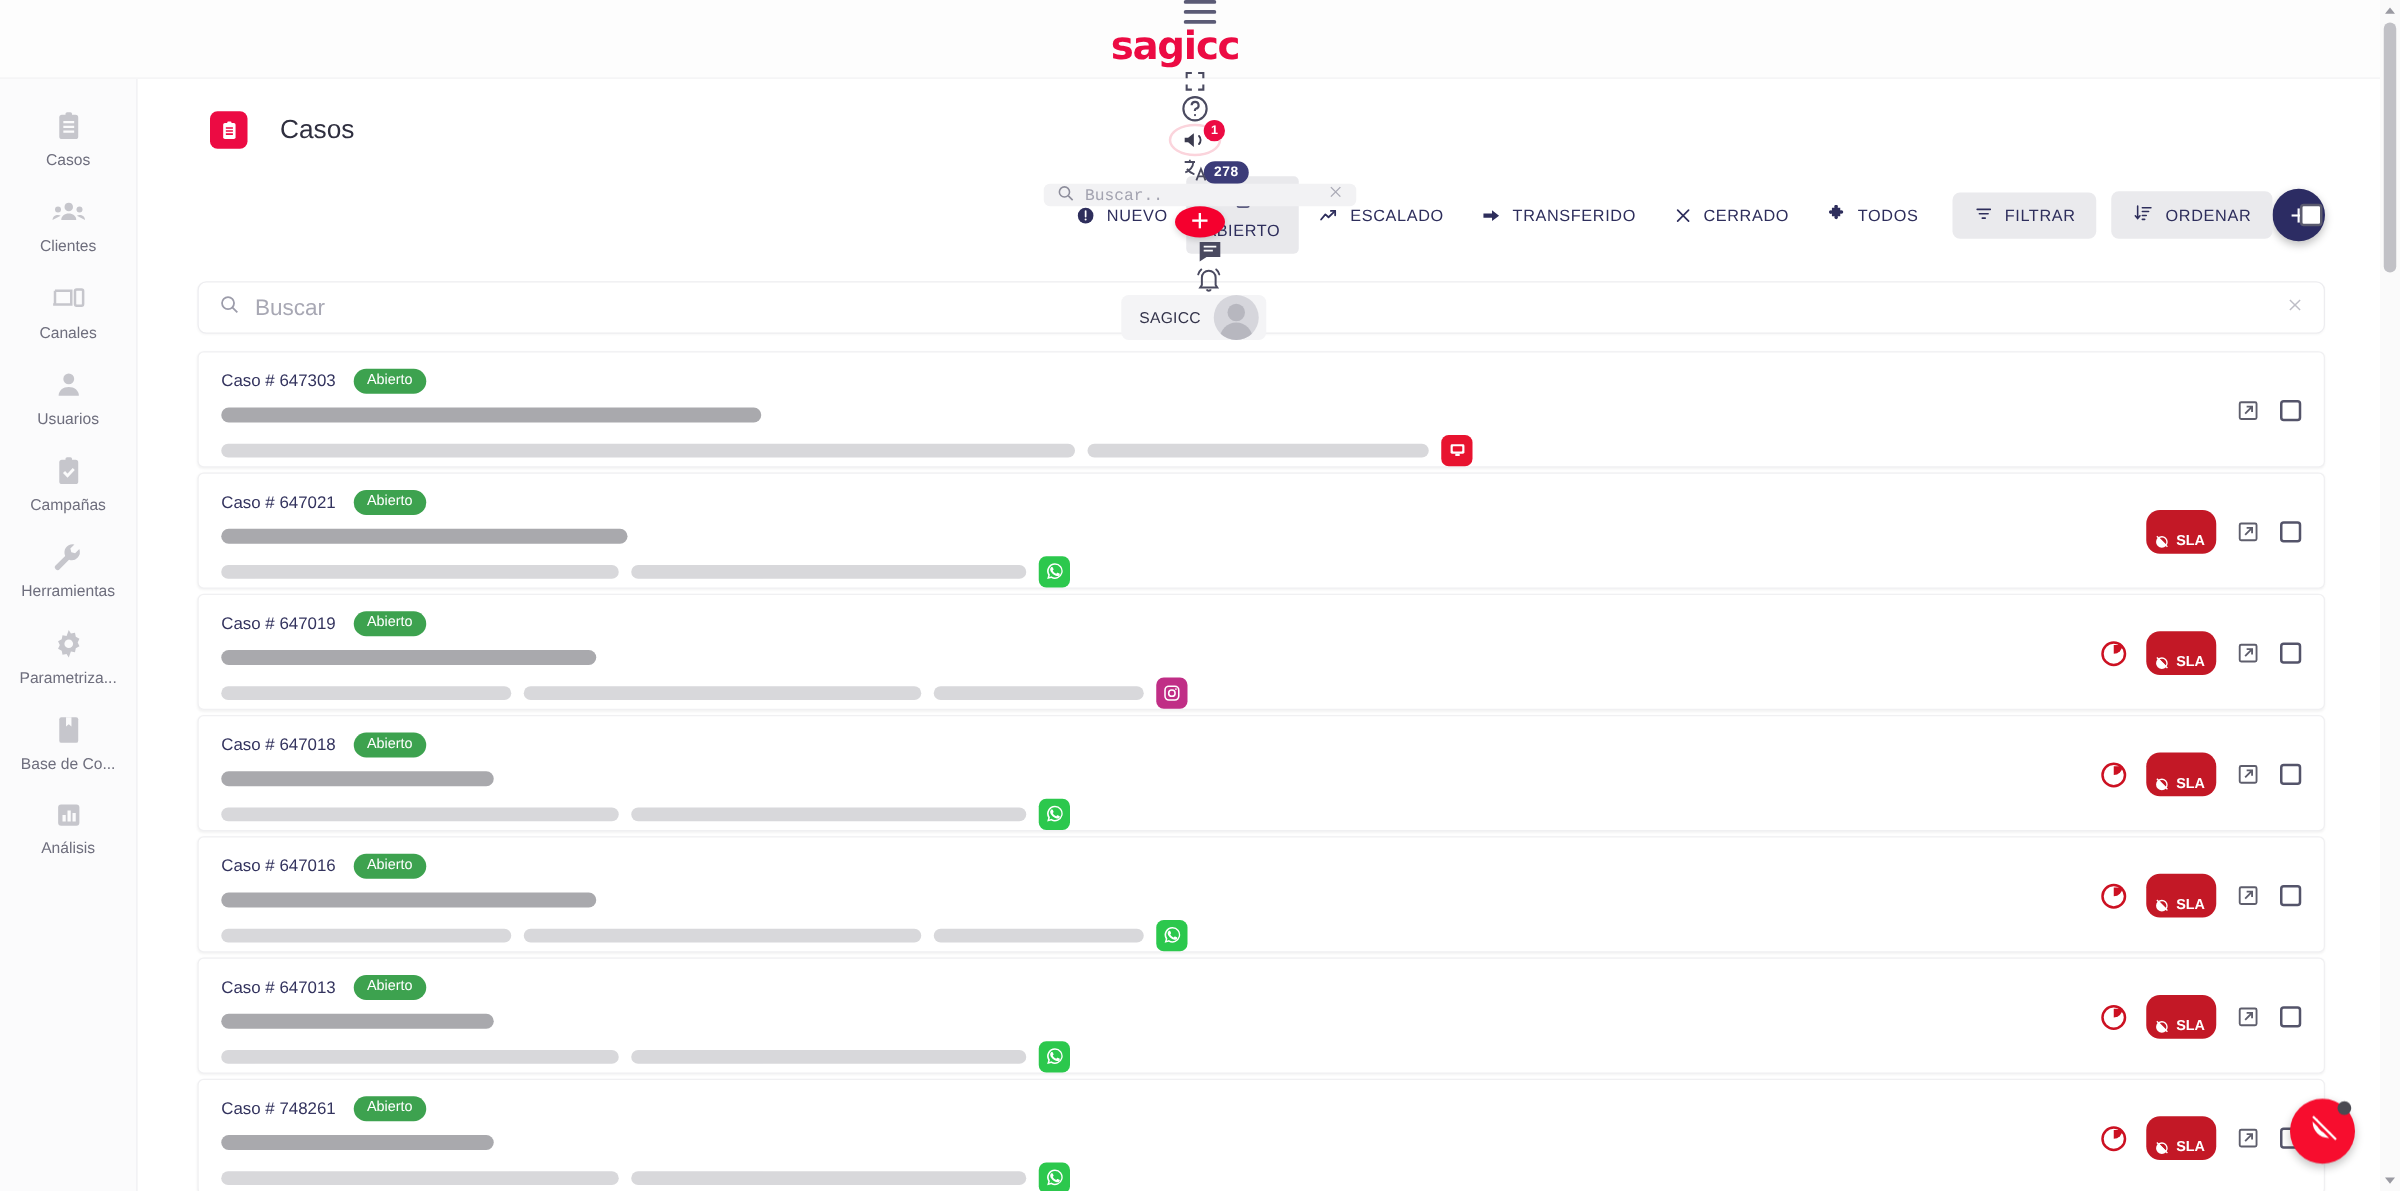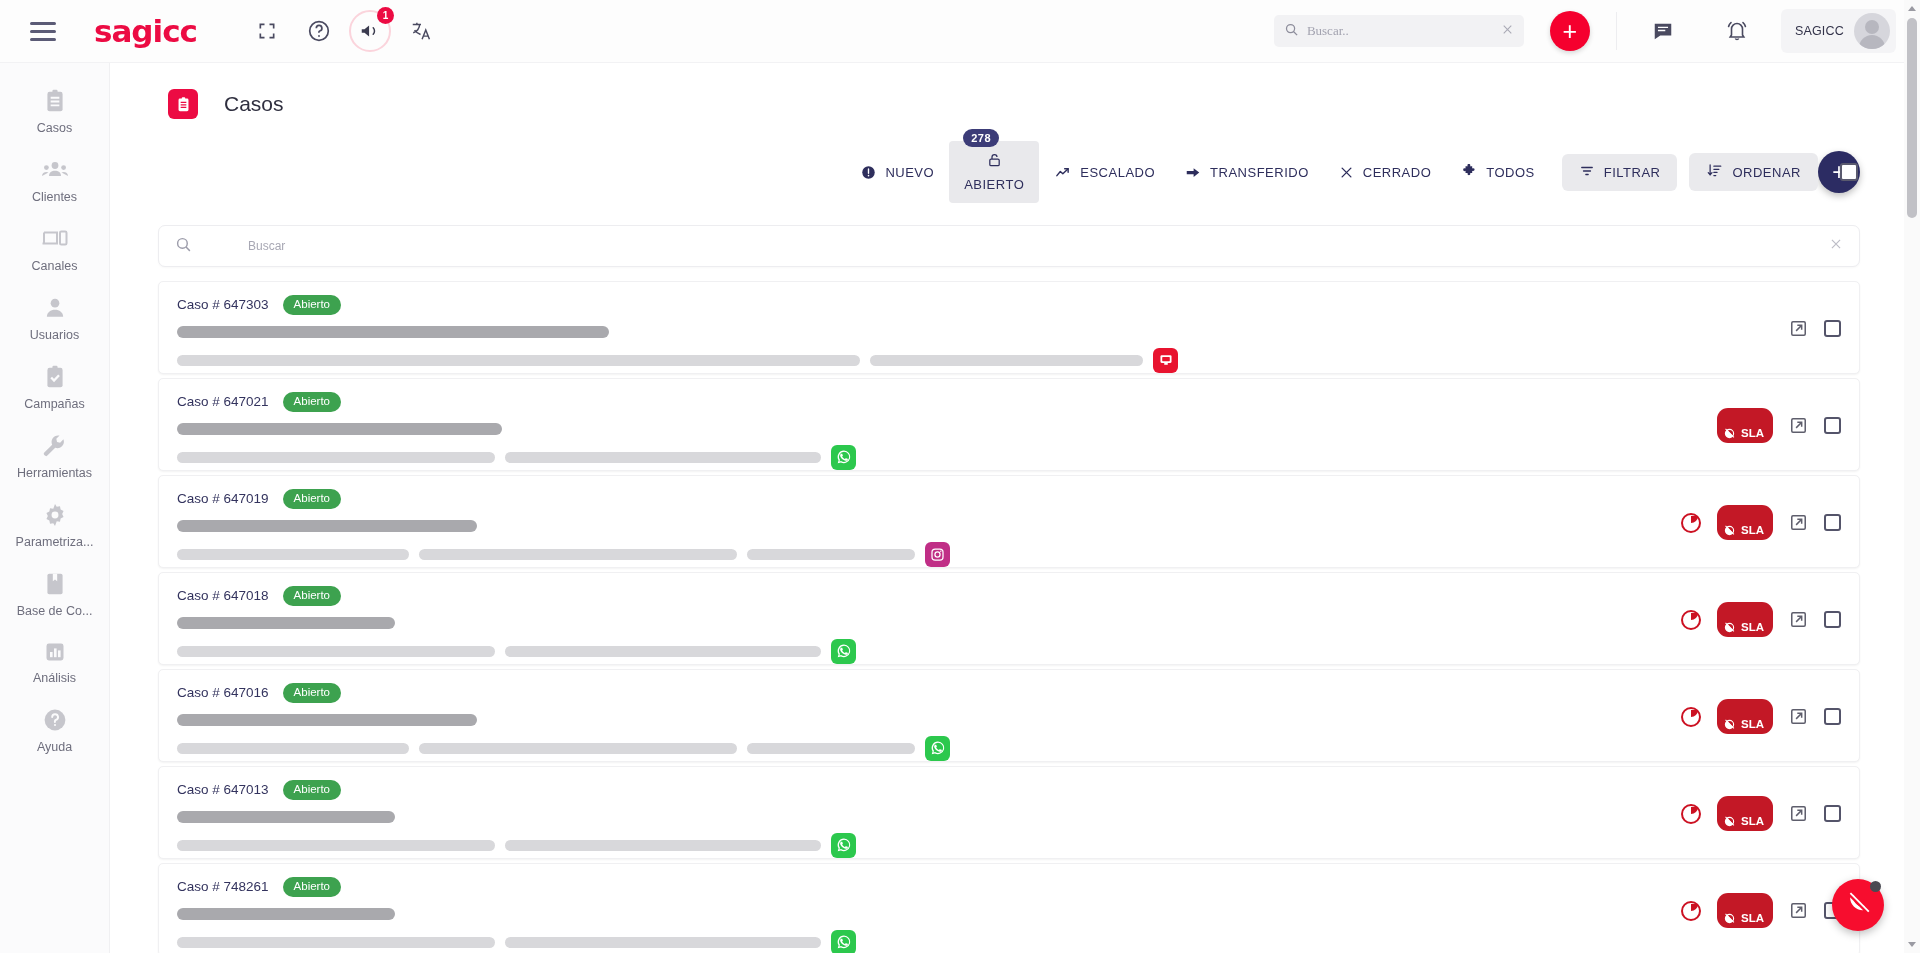--- a/index.html
+++ b/index.html
@@ -11,20 +11,21 @@
     color: #3b3b4f;
   }
 
   
   .topbar {
     position: absolute; top: 0; left: 0; width: 1920px; height: 63px;
     background: #fdfdfd;
     display: flex; align-items: center;
     border-bottom: 1px solid #f2f2f4;
     z-index: 30;
+    flex-direction: column;
   }
   .hamburger { width: 56px; margin-left: 30px; display:flex; flex-direction:column; gap:5px; cursor:pointer; }
   .hamburger span { display:block; width: 26px; height: 3px; border-radius:2px; background:#5b5b76; }
   .brand {
     font-family: "DejaVu Sans", sans-serif;
     font-size: 31px; font-weight: bold; letter-spacing: -1px;
     color: #ec0b43; margin-left: 8px; margin-right: 48px;
     cursor: pointer;
   }
   .tb-icon {
@@ -45,21 +46,21 @@
   }
   .topbar-spacer { flex: 1; }
 
   .global-search {
     width: 250px; height: 32px; border-radius: 5px;
     background: #f2f2f4; display:flex; align-items:center; gap:8px;
     padding: 0 10px; color:#8b8b99; font-size: 13px; cursor:text;
   }
   .global-search input {
     border:none; background:transparent; outline:none; flex:1;
-    font-family:Liberation Serif, serif; font-size:13px; color:#54546a;
+    font-family:Liberation Mono, monospace; font-size:13px; color:#54546a;
   }
   .global-search input::placeholder { color:#a3a3b0; }
   .add-fab {
     width: 40px; height: 40px; border-radius: 50%; background:#f5002e;
     margin-left: 26px; margin-right: 26px;
     display:flex; align-items:center; justify-content:center;
     color:#fff; font-size: 25px; line-height: 1; cursor:pointer; border:none;
     box-shadow: 0 2px 5px rgba(0,0,0,.16);
   }
   .tb-divider { width:1px; height:38px; background:#ededf0; }
@@ -141,21 +142,21 @@
 
   
   .list-search {
     margin: 22px 48px 0 48px; height: 42px;
     border:1px solid #ededf0; border-radius: 7px; background:#fff;
     display:flex; align-items:center; gap: 12px; padding: 0 16px;
     box-shadow: 0 1px 2px rgba(0,0,0,.03);
   }
   .list-search input {
     flex:1; border:none; outline:none; background:transparent;
-    font-size: 12px; font-family:"Liberation Sans", sans-serif; color:#0f172a;margin-left:44px;
+    font-size: 18px; font-family:"Liberation Sans", sans-serif; color:#0f172a;
   }
   .list-search input::placeholder { color:#a8a8b4; }
   .clear-x { color:#b9b9c4; font-size:16px; cursor:pointer; }
 
   
   .cases { margin: 14px 48px 0 48px; }
   .case-card {
     position:relative; background:#fff; border:1px solid #f0f0f2;
     border-radius: 5px; height: 93px; margin-bottom: 4px;
     box-shadow: 0 1px 2px rgba(0,0,0,.05);
@@ -407,30 +408,20 @@
       <svg width="24" height="24" viewBox="0 0 24 24" fill="#c6c6cc">
         <rect x="3.5" y="3.5" width="17" height="17" rx="2.4"></rect>
         <rect x="7" y="12" width="2.6" height="5.2" fill="#fbfbfc"></rect>
         <rect x="11" y="8.4" width="2.6" height="8.8" fill="#fbfbfc"></rect>
         <rect x="15" y="10.4" width="2.6" height="6.8" fill="#fbfbfc"></rect>
       </svg>
     </span>
     <span class="lbl">Análisis</span>
   </div>
 
-  <div class="side-item">
-    <span>
-      <svg width="26" height="26" viewBox="0 0 24 24" fill="#c6c6cc">
-        <circle cx="12" cy="12" r="9.6"></circle>
-        <path d="M9.4 9.3a2.7 2.7 0 1 1 3.3 2.7c-.6.2-.8.7-.8 1.3v.5" fill="none" stroke="#fbfbfc" stroke-width="1.8" stroke-linecap="round"></path>
-        <circle cx="12" cy="16.6" r="1" fill="#fbfbfc"></circle>
-      </svg>
-    </span>
-    <span class="lbl">Ayuda</span>
-  </div>
 </div>
 
 <div class="main">
 
   <div class="page-head">
     <span class="page-icon">
       <svg width="17" height="17" viewBox="0 0 24 24" fill="#fff">
         <rect x="5" y="3.5" width="14" height="18" rx="2"></rect>
         <rect x="9.6" y="1.6" width="4.8" height="3.4" rx="1.2"></rect>
         <path d="M8 9h8M8 12.5h8M8 16h8" stroke="#ec0b43" stroke-width="1.8"></path>

